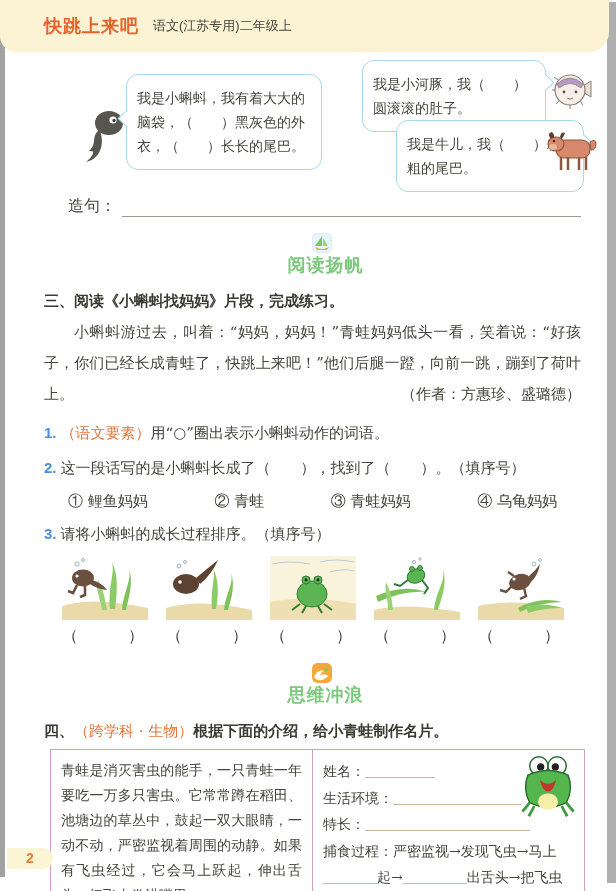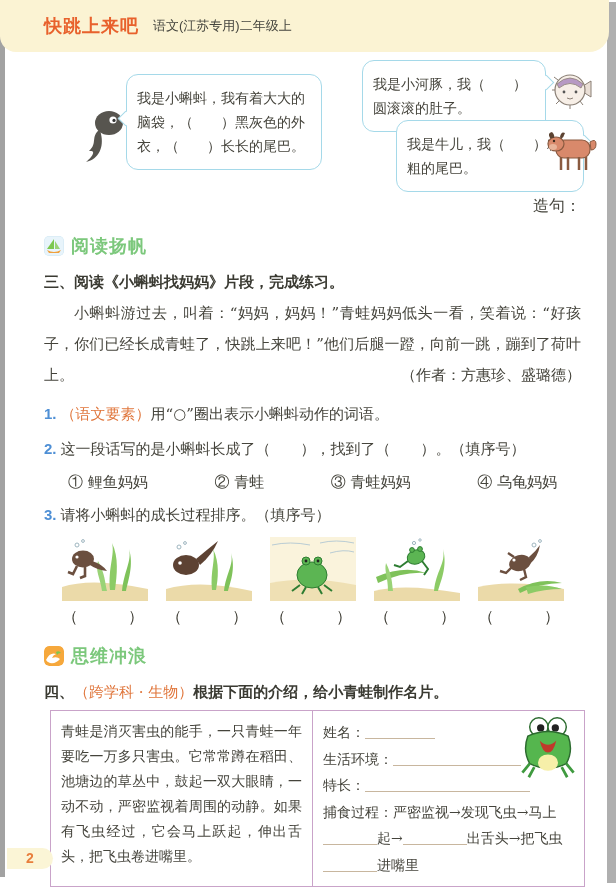--- a/index.html
+++ b/index.html
@@ -24,25 +24,25 @@
             padding:11px 10px; font-size:14px; line-height:24px; }
   .tail-l, .tail-r { position:absolute; width:11px; height:11px; background:#fff; }
   .tail-l { left:-7px; top:38px; border-left:1.5px solid #a5d9e9; border-bottom:1.5px solid #a5d9e9; transform:rotate(45deg); }
   .tail-r { right:-7px; top:16px; border-right:1.5px solid #a5d9e9; border-top:1.5px solid #a5d9e9; transform:rotate(45deg); }
   .bubble-tadpole { left:126px; top:16px; width:196px; }
   .bubble-puffer  { left:362px; top:2px;  width:184px; }
   .bubble-cow     { left:356px; top:62px; width:188px;margin-left:40px; }
   .animal { position:absolute; }
 
   
-  .sentence-row { display:flex; align-items:flex-end; margin:6px 26px 0 68px; font-size:16px;flex-direction:column; }
+  .sentence-row { display:flex; align-items:flex-end; margin:6px 26px 0 68px; font-size:16px; }
   .sentence-line { flex:1; border-bottom:1px solid #9a9a94; height:20px; margin-left:6px; }
 
   
-  .section-head { display:flex; align-items:center; margin:16px 0 0 44px; }
+  .section-head { display:flex; align-items:center; margin:16px 0 0 44px;flex-direction:column; }
   .sec-icon { width:20px; height:20px; border-radius:5px; margin-right:7px; }
   .sec-title { color:#7cc87c; font-size:18px; font-weight:bold; letter-spacing:1px; }
 
   .ex-title { margin:15px 26px 0 44px; font-size:15px; font-weight:bold; color:#3a3a32; }
   .tag { color:#e0763c; font-weight:normal; font-family:"DejaVu Serif","Liberation Serif",serif; }
 
   .passage { margin:6px 26px 0 44px; font-size:15px; line-height:31px; text-align:justify; text-indent:2em; }
   .author { float:right; }
 
   .q-row { margin:11px 26px 0 44px; font-size:15px; line-height:24px; }

